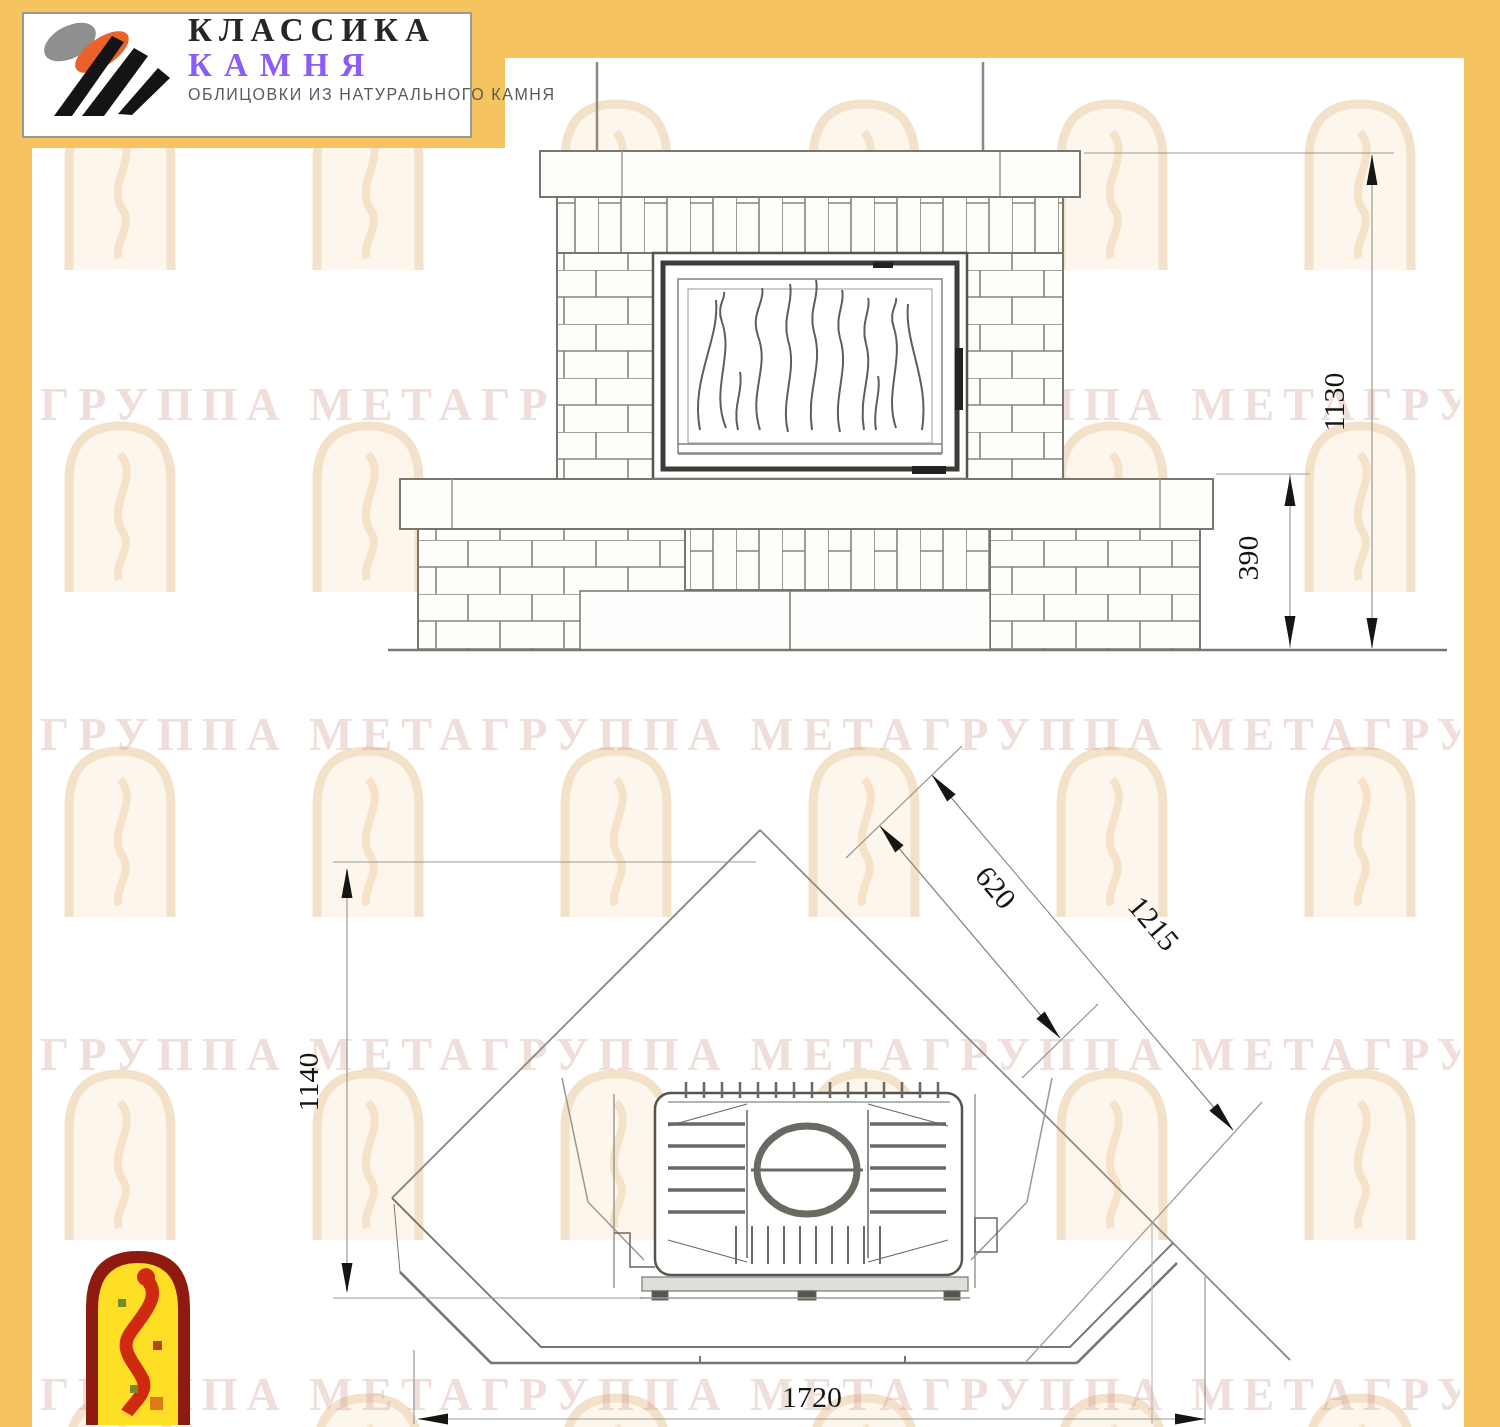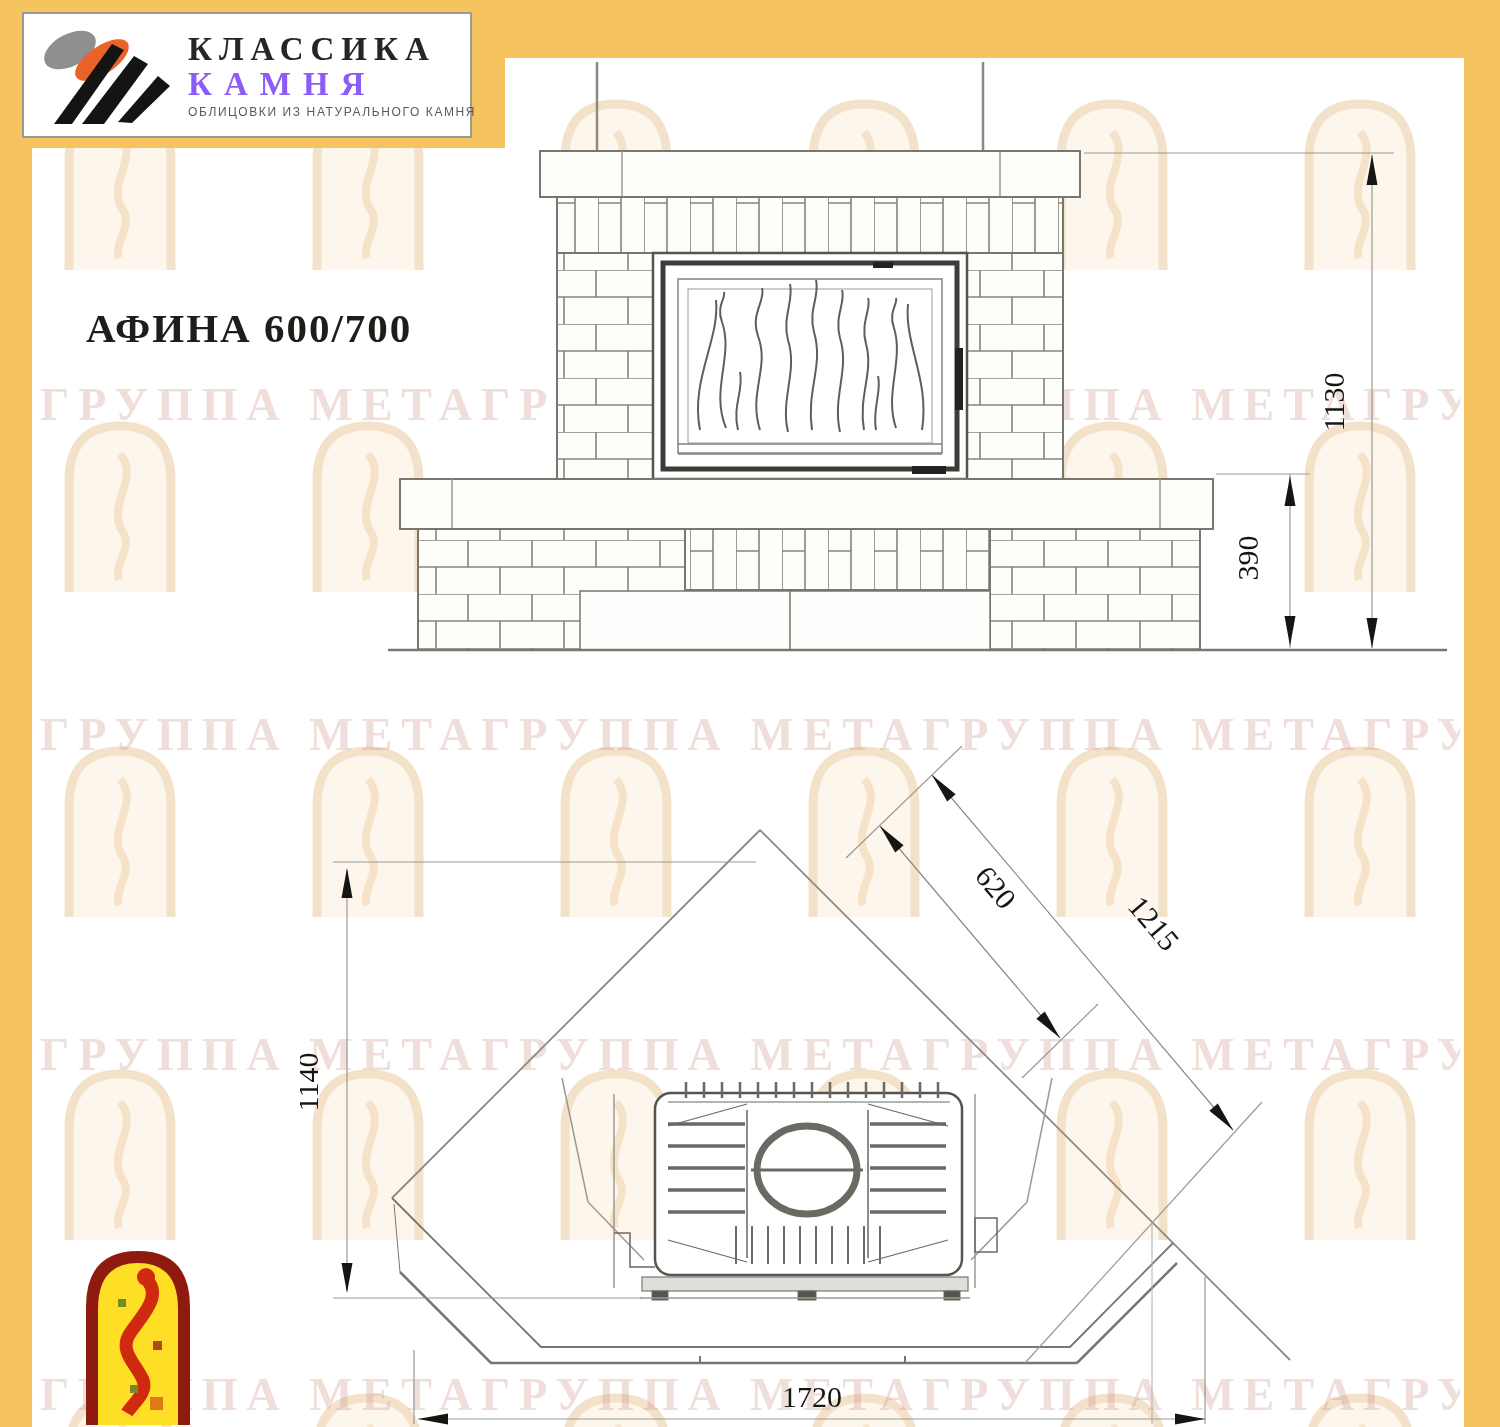--- a/index.html
+++ b/index.html
@@ -10,26 +10,26 @@
   .frame-top{left:0;top:0;width:1500px;height:58px;}
   .frame-left{left:0;top:0;width:32px;height:1427px;}
   .frame-right{left:1464px;top:0;width:36px;height:1427px;}
   .frame-logo-block{left:0;top:0;width:505px;height:148px;}
   
   .wm-arches{position:absolute;left:0;top:0;z-index:0;}
   .wm-row{position:absolute;left:40px;right:40px;z-index:1;white-space:nowrap;overflow:hidden;
           font-weight:bold;font-size:46px;letter-spacing:9px;color:rgba(206,147,135,0.30);}
   
   .logo-box{position:absolute;left:22px;top:12px;width:446px;height:122px;background:#ffffff;
-            border:2px solid #9a9a94;z-index:6;display:flex;align-items:center;}
+            border:2px solid #9a9a94;z-index:6;display:flex;align-items:flex-start;}
   .logo-stones{width:150px;height:106px;margin-left:8px;flex:0 0 auto;}
   .logo-text{margin-left:6px;line-height:1;}
   .logo-line1{font-weight:bold;font-size:33px;letter-spacing:7px;color:#262622;}
   .logo-line2{font-weight:bold;font-size:33px;letter-spacing:12px;color:#8b5cf6;margin-top:2px;}
-  .logo-sub{font-family:"Liberation Sans",sans-serif;font-size:12px;letter-spacing:1.6px;
+  .logo-sub{font-family:"Liberation Sans",sans-serif;font-size:16px;letter-spacing:1.6px;
             color:#5b5b55;margin-top:5px;white-space:nowrap;}
   
   .title{position:absolute;left:86px;top:304px;z-index:2;font-weight:bold;font-size:41px;
          letter-spacing:2px;color:#1d1d1a;}
   
   .front-svg{position:absolute;left:380px;top:40px;z-index:2;}
   .plan-svg{position:absolute;left:300px;top:738px;z-index:2;}
   .dimtxt{font-family:"Liberation Serif",serif;font-size:30px;fill:#15151200;fill:#151512;}
   
   .emblem{position:absolute;left:82px;top:1247px;z-index:3;}
@@ -98,21 +98,20 @@
       <path d="M50,102 L102,34 L116,42 L72,102 Z" fill="#141414"></path>
       <path d="M86,100 L126,54 L138,64 L100,101 Z" fill="#141414"></path>
     </svg>
     <div class="logo-text">
       <div class="logo-line1">КЛАССИКА</div>
       <div class="logo-line2">КАМНЯ</div>
       <div class="logo-sub">ОБЛИЦОВКИ ИЗ НАТУРАЛЬНОГО КАМНЯ</div>
     </div>
   </div>
 
-  <div class="title">АФИНА 600/700</div>
 
   <svg class="front-svg" width="1090" height="625" viewBox="380 40 1090 625">
     <defs>
       <pattern id="pbrick" width="64" height="54" patternUnits="userSpaceOnUse">
         <rect width="64" height="54" fill="#fdfdf9"></rect>
         <path d="M0,0 H64 M0,27 H64 M20,0 V27 M52,27 V54" stroke="#85857c" stroke-width="1.6" fill="none"></path>
       </pattern>
       <pattern id="psold" width="46" height="58" patternUnits="userSpaceOnUse">
         <rect width="46" height="58" fill="#fdfdf9"></rect>
         <path d="M0,0 V58 M23,0 V58 M0,29 H23" stroke="#85857c" stroke-width="1.6" fill="none"></path>

